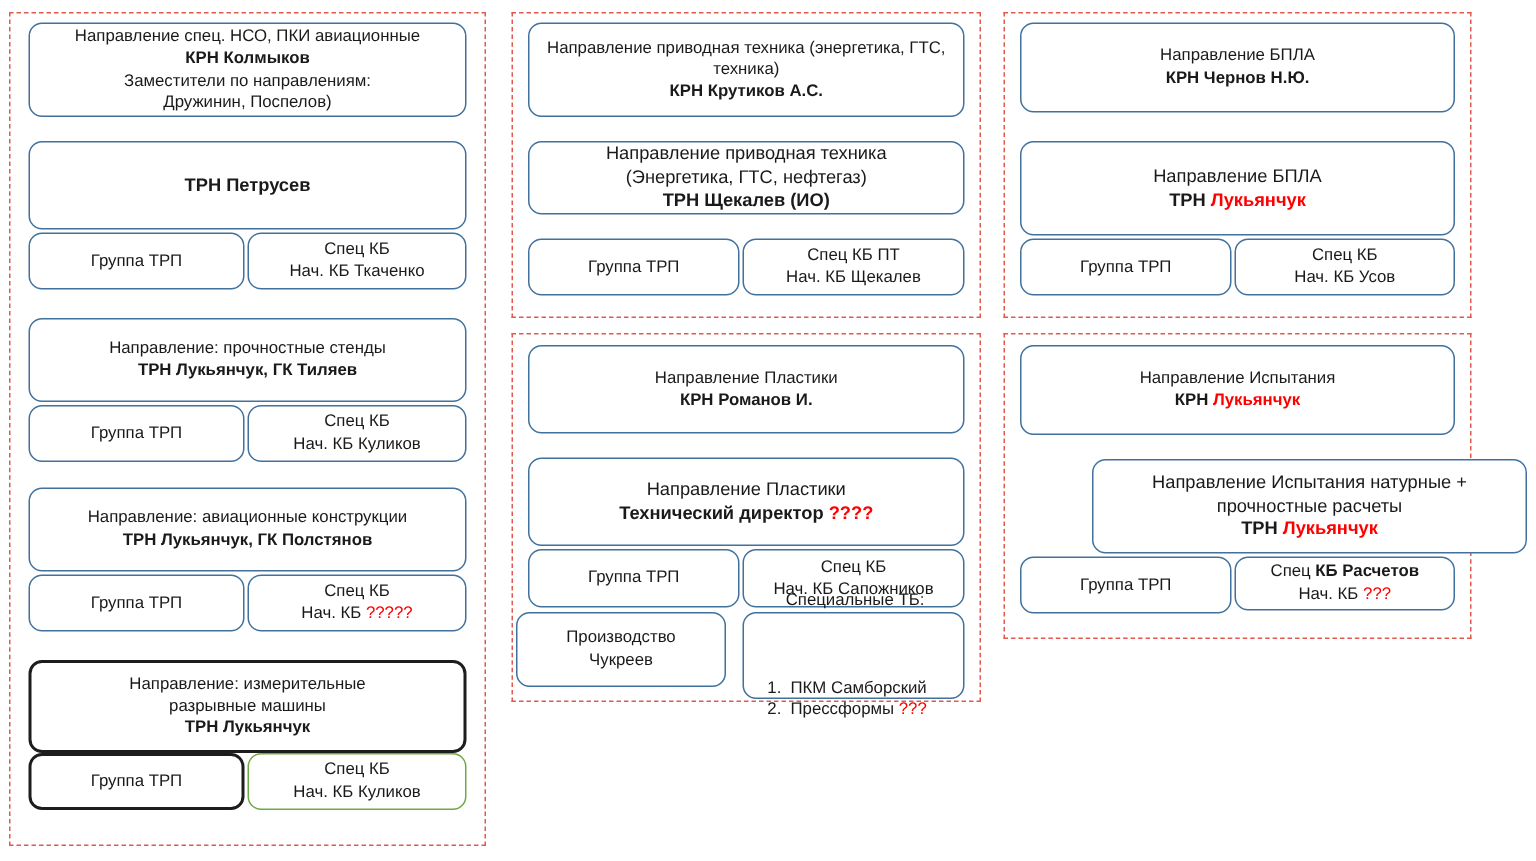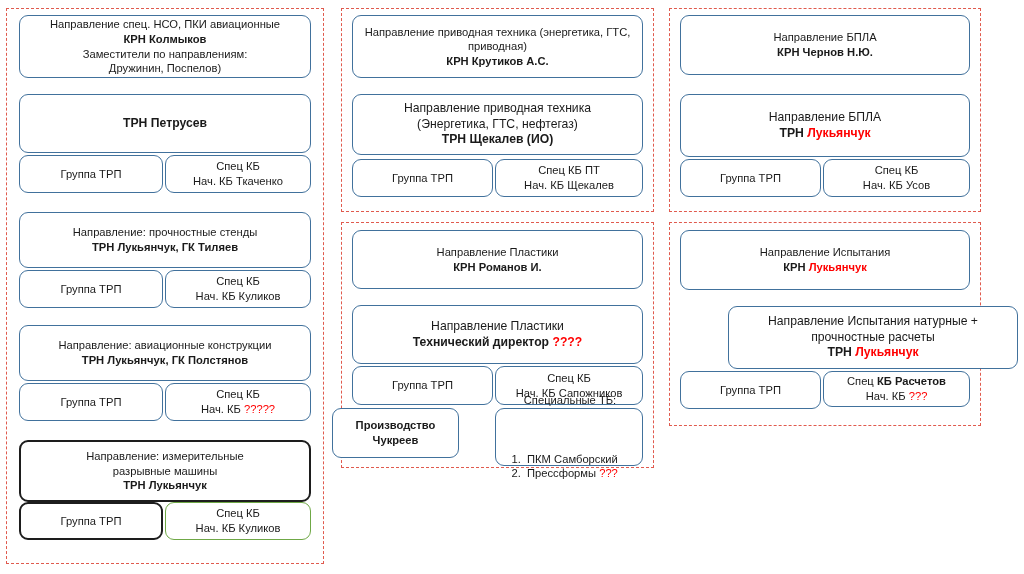--- a/index.html
+++ b/index.html
@@ -135,25 +135,25 @@
   </div>
   <div class="node green" style="left:165px; top:502px; width:146px; height:38px;">
     <span class="ln">Спец КБ</span>
     <span class="ln">Нач. КБ Куликов</span>
   </div>
 
   <div class="group" style="left:341px; top:8px; width:313px; height:204px;"></div>
 
   <div class="node" style="left:352px; top:15px; width:291px; height:63px;">
     <span class="ln">Направление приводная техника (энергетика, ГТС,</span>
-    <span class="ln">приводная)</span>
+    <span class="ln">техника)</span>
     <span class="ln b">КРН Крутиков А.С.</span>
   </div>
 
-  <div class="node" style="left:352px; top:94px; width:291px; height:61px;">
+  <div class="node" style="left:352px; top:94px; width:291px; height:49px;">
     <span class="ln lg">Направление приводная техника</span>
     <span class="ln lg">(Энергетика, ГТС,  нефтегаз)</span>
     <span class="ln lg b">ТРН Щекалев (ИО)</span>
   </div>
   <div class="node" style="left:352px; top:159px; width:141px; height:38px;">
     <span class="ln">Группа ТРП</span>
   </div>
   <div class="node" style="left:495px; top:159px; width:148px; height:38px;">
     <span class="ln">Спец КБ ПТ</span>
     <span class="ln">Нач. КБ  Щекалев</span>
@@ -170,21 +170,21 @@
     <span class="ln lg">Направление Пластики</span>
     <span class="ln lg b"><span>Технический директор </span><span class="red">????</span></span>
   </div>
   <div class="node" style="left:352px; top:366px; width:141px; height:39px;">
     <span class="ln">Группа ТРП</span>
   </div>
   <div class="node" style="left:495px; top:366px; width:148px; height:39px;">
     <span class="ln">Спец КБ</span>
     <span class="ln">Нач. КБ Сапожников</span>
   </div>
-  <div class="node" style="left:332px; top:408px; width:127px; height:50px;font-weight:bold;">
+  <div class="node" style="left:344px; top:408px; width:140px; height:50px;">
     <span class="ln">Производство</span>
     <span class="ln">Чукреев</span>
   </div>
   <div class="node listnode" style="left:495px; top:408px; width:148px; height:58px;">
     <span class="hdr">Специальные ТБ:</span>
     <ol>
       <li><span>ПКМ Самборский</span></li>
       <li><span>Прессформы  </span><span class="red">???</span></li>
     </ol>
   </div>

